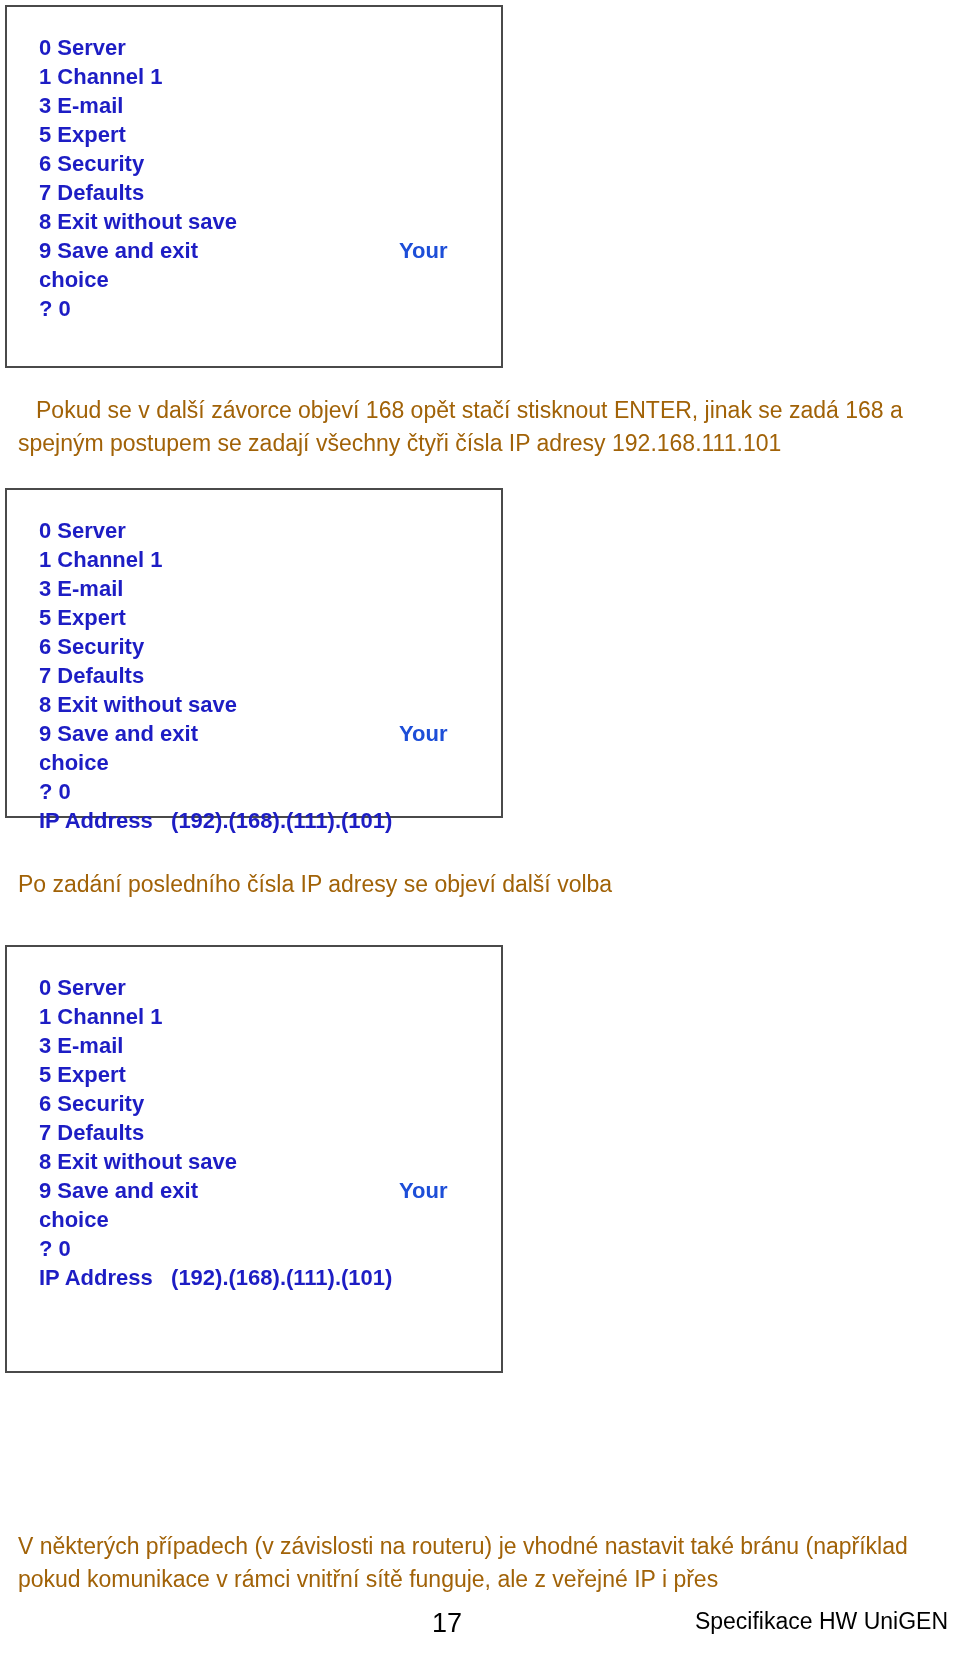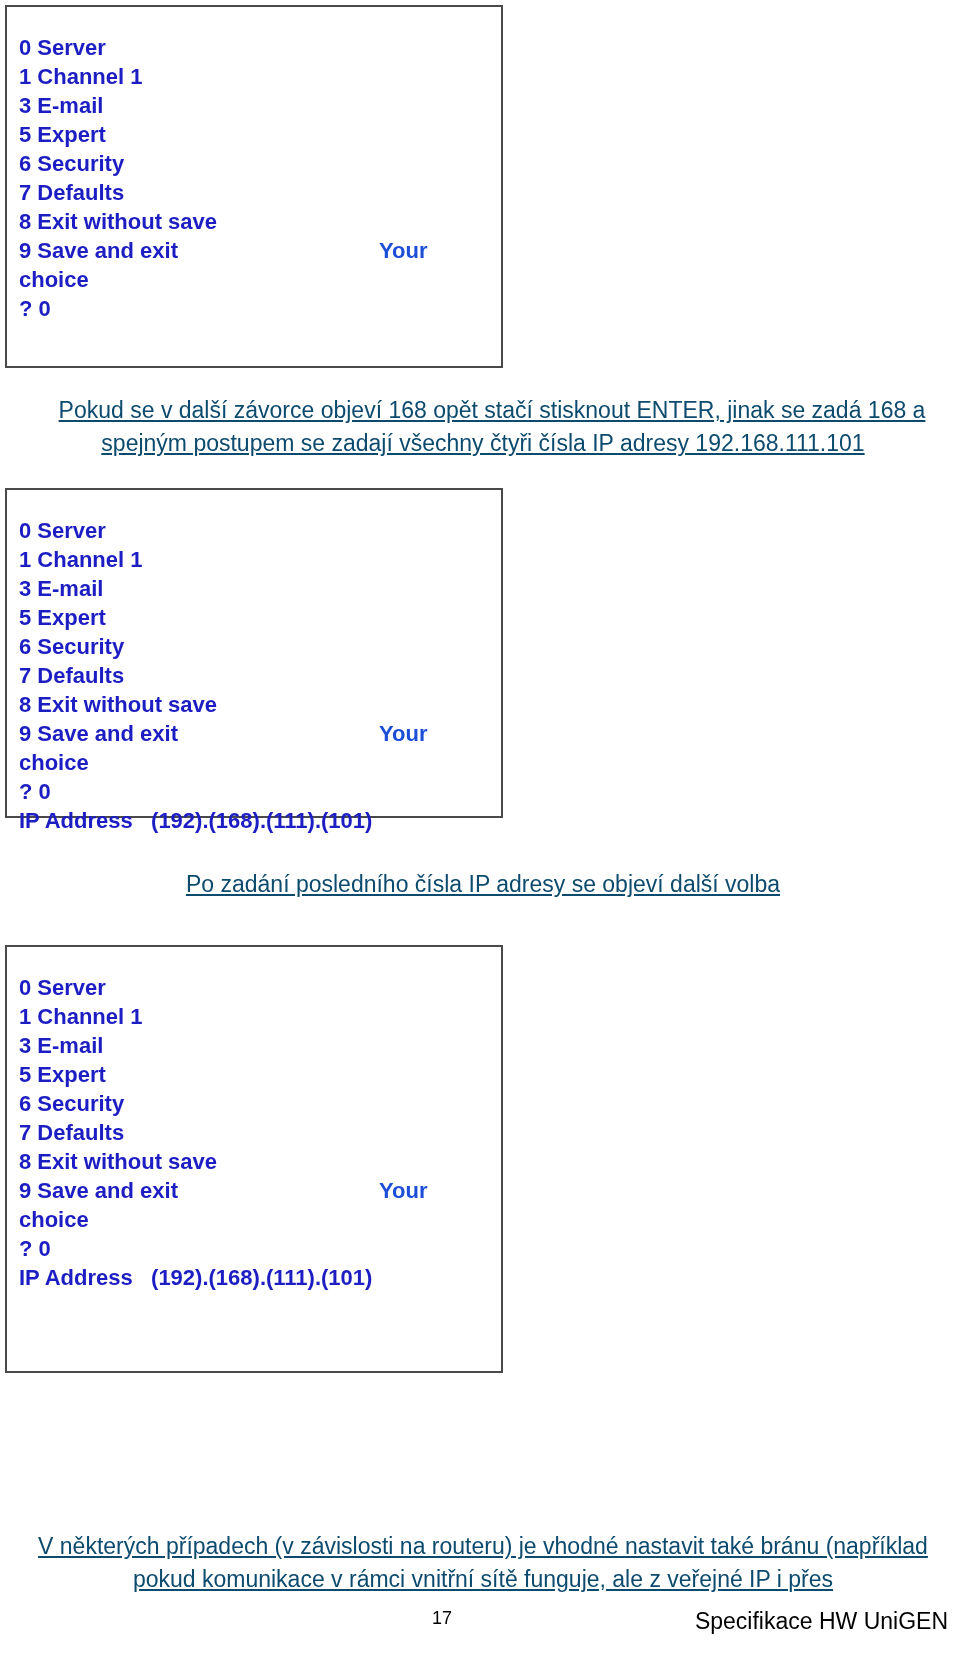--- a/index.html
+++ b/index.html
@@ -35,61 +35,61 @@
   .term-box.box3 { left: 5px;  top: 945px;  width: 498px; height: 428px; }
 
   .term-line {
     color: #1d1dc4;
     font-family: "Liberation Sans", sans-serif;
     font-weight: bold;
     font-size: 22px;
     line-height: 29px;
     white-space: pre;
     position: relative;
+    margin-left: 20px;
   }
   .term-line.blank { color: transparent; }
 
   .term-line .your {
     position: absolute;
     left: 360px;
     top: 0;
     color: #1d4ed8;
     font-weight: bold;
   }
 
   
   .para {
     position: absolute;
     font-family: "Liberation Sans", sans-serif;
     font-size: 23px;
     line-height: 33px;
-    color: #0c4a6e;
-    text-align: center;
-    text-decoration: underline;
+    color: #a16207;
+    text-align: left;
   }
   .para b { font-weight: bold; }
 
   .para.p1 { left: 18px; top: 394px;  width: 930px; text-indent: 18px; }
   .para.p2 { left: 18px; top: 868px;  width: 930px; }
   .para.p3 { left: 18px; top: 1399px; width: 930px; }
   .para.p4 { left: 18px; top: 1530px; width: 930px; }
 
   
   .footer {
     position: absolute;
     left: 0;
     top: 1608px;
     width: 960px;
     height: 40px;
   }
   .footer .page-number {
     position: absolute;
     left: 432px;
     top: 0;
-    font-size: 18px;
+    font-size: 27px;
     color: #000;
   }
   .footer .doc-title {
     position: absolute;
     right: 12px;
     top: 0;
     font-size: 23px;
     color: #000;
     margin-left: 32px;
   }

